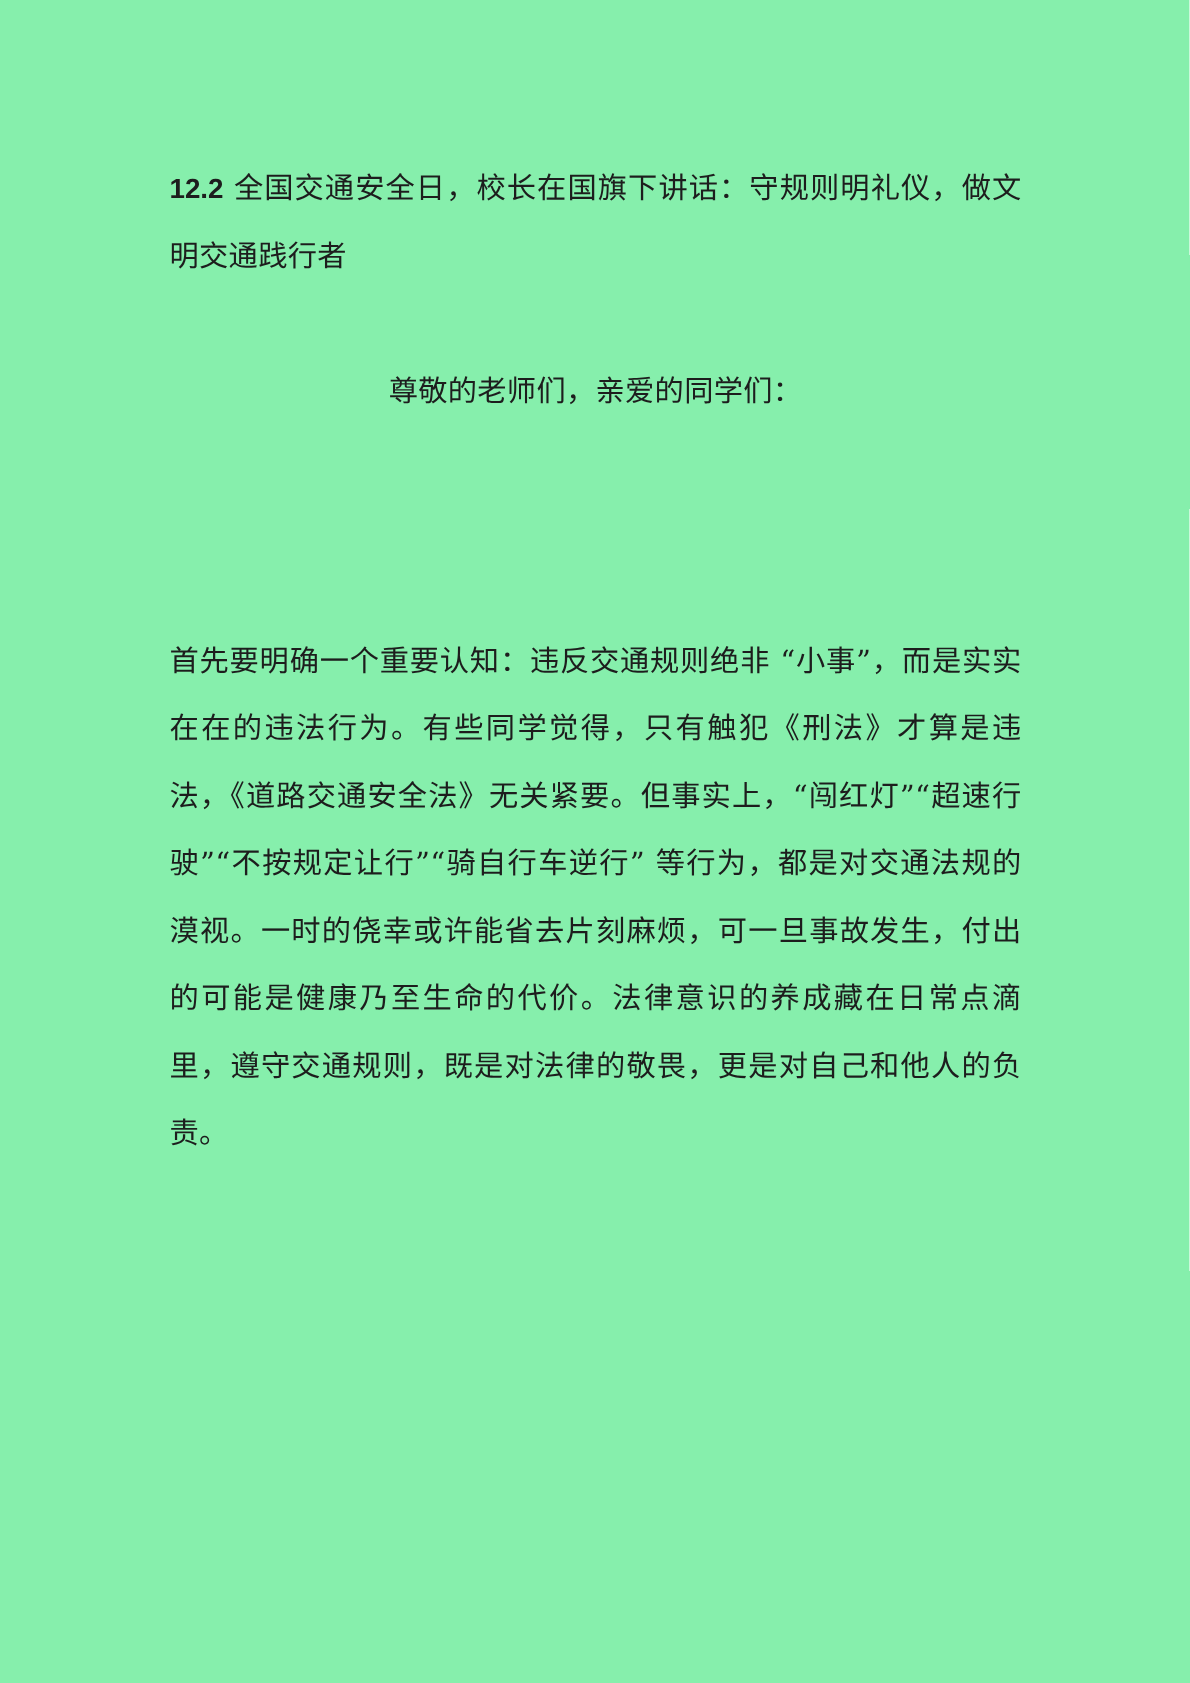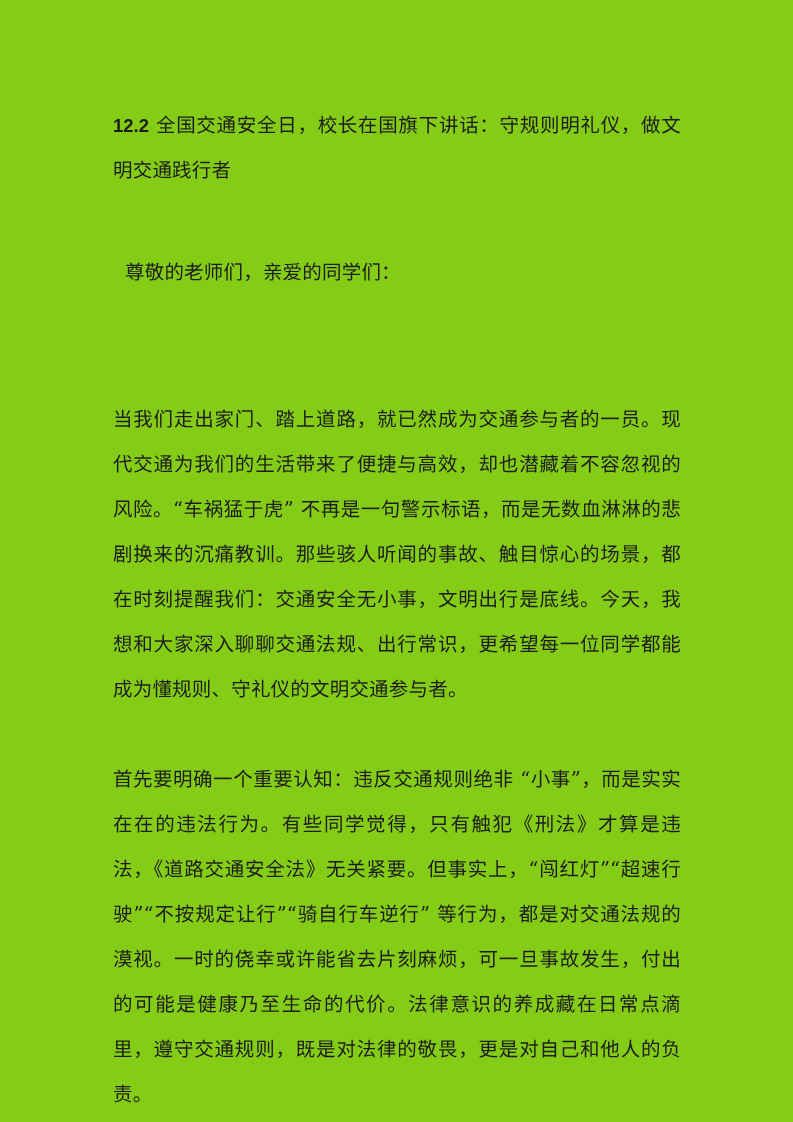--- a/index.html
+++ b/index.html
@@ -13,21 +13,21 @@
     font-family: "DejaVu Serif", "Liberation Serif", serif;
     color: #1a1a1a;
     -webkit-font-smoothing: antialiased;
   }
 
   .page {
     position: relative;
     width: 793px;
     height: 1122px;
     margin: 0 auto;
-    background: #84cc16;
+    background: #86efac;
     overflow: hidden;
     box-sizing: border-box;
   }
 
   .content {
     position: absolute;
     left: 113px;
     top: 103px;
     width: 568px;
   }
@@ -49,23 +49,24 @@
     font-family: "Liberation Sans", "DejaVu Sans", sans-serif;
     font-weight: bold;
     font-size: 18.5px;
     letter-spacing: 0;
   }
 
   
   .salutation {
     font-size: 19.5px;
     line-height: 45px;
-    margin: 12px;
+    margin: 0;
     color: #1d1d1d;
     letter-spacing: 0.2px;
+    text-align: center;
   }
 
   
   .body-par {
     font-size: 19.5px;
     line-height: 45px;
     margin: 0;
     color: #1d1d1d;
     text-align: justify;
     text-justify: inter-ideograph;
@@ -88,20 +89,19 @@
 
     <div class="gap-title-salut"></div>
 
     <p class="salutation">尊敬的老师们，亲爱的同学们：</p>
 
     <div class="gap-salut-salut"></div>
 
 
     <div class="gap-salut-body"></div>
 
-    <p class="body-par">当我们走出家门、踏上道路，就已然成为交通参与者的一员。现代交通为我们的生活带来了便捷与高效，却也潜藏着不容忽视的风险。“车祸猛于虎” 不再是一句警示标语，而是无数血淋淋的悲剧换来的沉痛教训。那些骇人听闻的事故、触目惊心的场景，都在时刻提醒我们：交通安全无小事，文明出行是底线。今天，我想和大家深入聊聊交通法规、出行常识，更希望每一位同学都能成为懂规则、守礼仪的文明交通参与者。</p>
 
     <div class="gap-par"></div>
 
     <p class="body-par">首先要明确一个重要认知：违反交通规则绝非 “小事”，而是实实在在的违法行为。有些同学觉得，只有触犯《刑法》才算是违法，《道路交通安全法》无关紧要。但事实上，“闯红灯”“超速行驶”“不按规定让行”“骑自行车逆行” 等行为，都是对交通法规的漠视。一时的侥幸或许能省去片刻麻烦，可一旦事故发生，付出的可能是健康乃至生命的代价。法律意识的养成藏在日常点滴里，遵守交通规则，既是对法律的敬畏，更是对自己和他人的负责。</p>
 
   </div>
 </div>
 
 </body></html>

